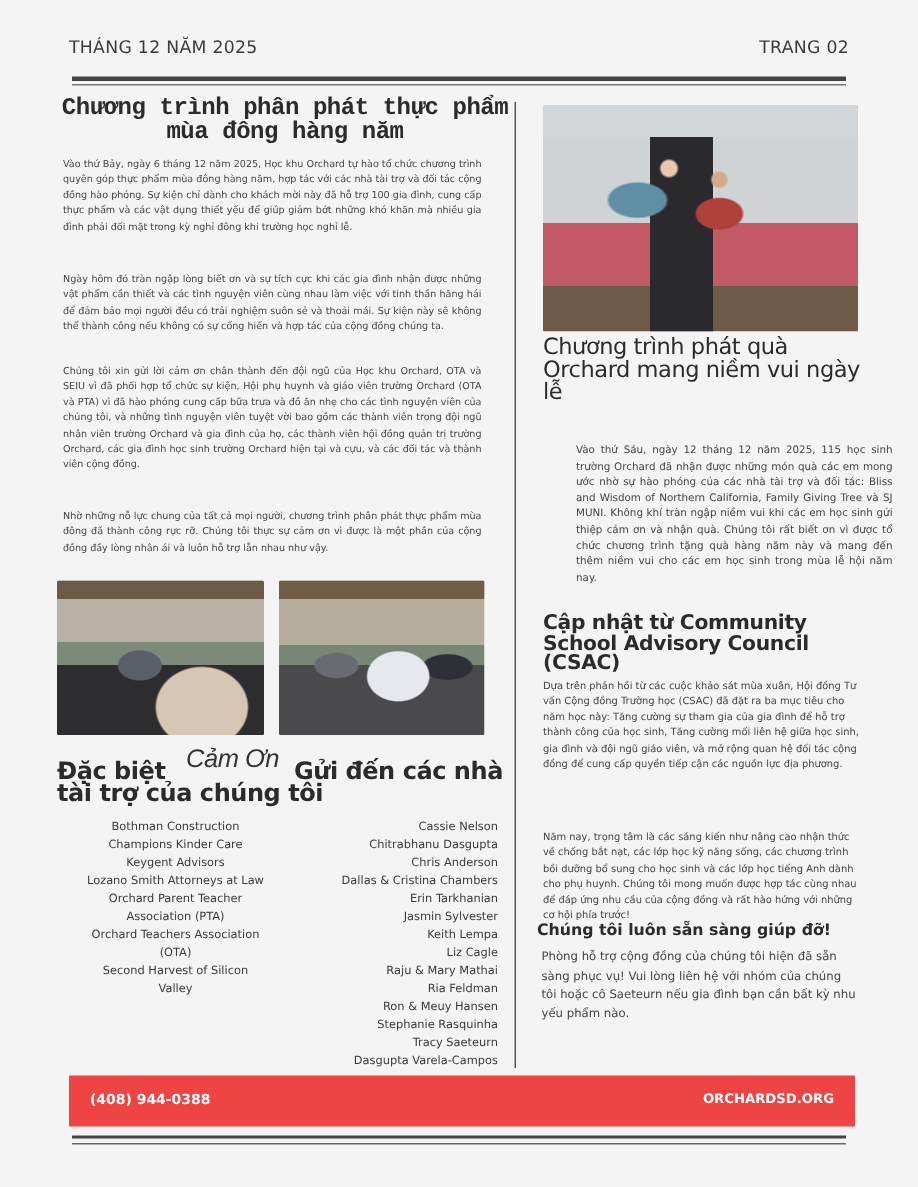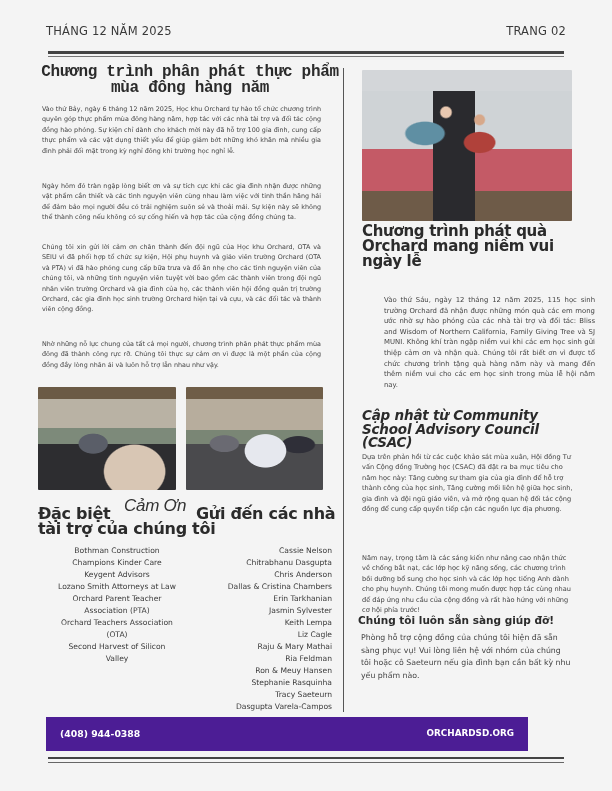--- a/index.html
+++ b/index.html
@@ -51,31 +51,31 @@
   .photo-gift { left: 362px; top: 70px; width: 210px; height: 151px;
     background:
       radial-gradient(ellipse at 30% 42%, #5f8fa3 0 9%, transparent 10%),
       radial-gradient(ellipse at 56% 48%, #b0413a 0 9%, transparent 10%),
       radial-gradient(circle at 40% 28%, #e9c8b0 0 3%, transparent 4%),
       radial-gradient(circle at 56% 33%, #d7a88a 0 3%, transparent 4%),
       linear-gradient(180deg, #d3d6d9 0 14%, transparent 14%),
       linear-gradient(90deg, transparent 0 34%, #2a2a2e 34% 54%, transparent 54%),
       linear-gradient(180deg, #cfd3d6 0 52%, #c45a66 52% 80%, #6e5b48 80% 100%); }
 
-  h2.h-gift { position: absolute; left: 362px; top: 224px; width: 215px; font-weight: bold; font-size: 15px; line-height: 15px; color: #2b2b2b; letter-spacing: -0.3px; }
+  h2.h-gift { position: absolute; left: 362px; top: 224px; width: 215px; font-weight: normal; font-size: 15px; line-height: 15px; color: #2b2b2b; letter-spacing: -0.3px; }
   .p-gift { position: absolute; left: 362px; top: 295px; width: 211px; font-size: 6.9px; line-height: 10.6px; color: #444; text-align: justify; margin-left: 22px; }
 
-  h2.h-csac { position: absolute; left: 362px; top: 409px; width: 215px; font-weight: bold; font-size: 13.5px; line-height: 13.5px; color: #2b2b2b; letter-spacing: -0.2px; font-style: italic; }
+  h2.h-csac { position: absolute; left: 362px; top: 409px; width: 215px; font-weight: bold; font-size: 13.5px; line-height: 13.5px; color: #2b2b2b; letter-spacing: -0.2px; }
   .p-csac1 { position: absolute; left: 362px; top: 452px; width: 211px; font-size: 6.6px; line-height: 10.4px; color: #444; }
   .p-csac2 { position: absolute; left: 362px; top: 553px; width: 211px; font-size: 6.6px; line-height: 10.4px; color: #444; }
 
   h3.h-help { position: absolute; left: 358px; top: 614px; width: 215px; font-weight: bold; font-size: 10.5px; line-height: 13px; color: #2b2b2b; }
   .p-help { position: absolute; left: 361px; top: 632px; width: 212px; font-size: 7.8px; line-height: 12.5px; color: #444; }
 
-  .footer-bar { position: absolute; left: 46px; top: 717px; width: 482px; height: 34px; background: #4c1d95; color: #fff; font-weight: bold; font-size: 9.3px; }
+  .footer-bar { position: absolute; left: 46px; top: 717px; width: 524px; height: 34px; background: #ef4444; color: #fff; font-weight: bold; font-size: 9.3px; }
   .footer-bar .phone { position: absolute; left: 14px; top: 11px; }
   .footer-bar .school { position: absolute; left: 0; width: 100%; text-align: center; top: 12px; font-size: 8.8px; }
   .footer-bar .site { position: absolute; right: 14px; top: 11px; font-size: 8.8px; }
   .rule-bot { position: absolute; left: 48px; top: 757px; width: 516px; height: 2px; background: #444; }
   .rule-bot2 { position: absolute; left: 48px; top: 762px; width: 516px; height: 1px; background: #666; }
 </style>
 </head>
 <body>
 
 <div class="masthead">

